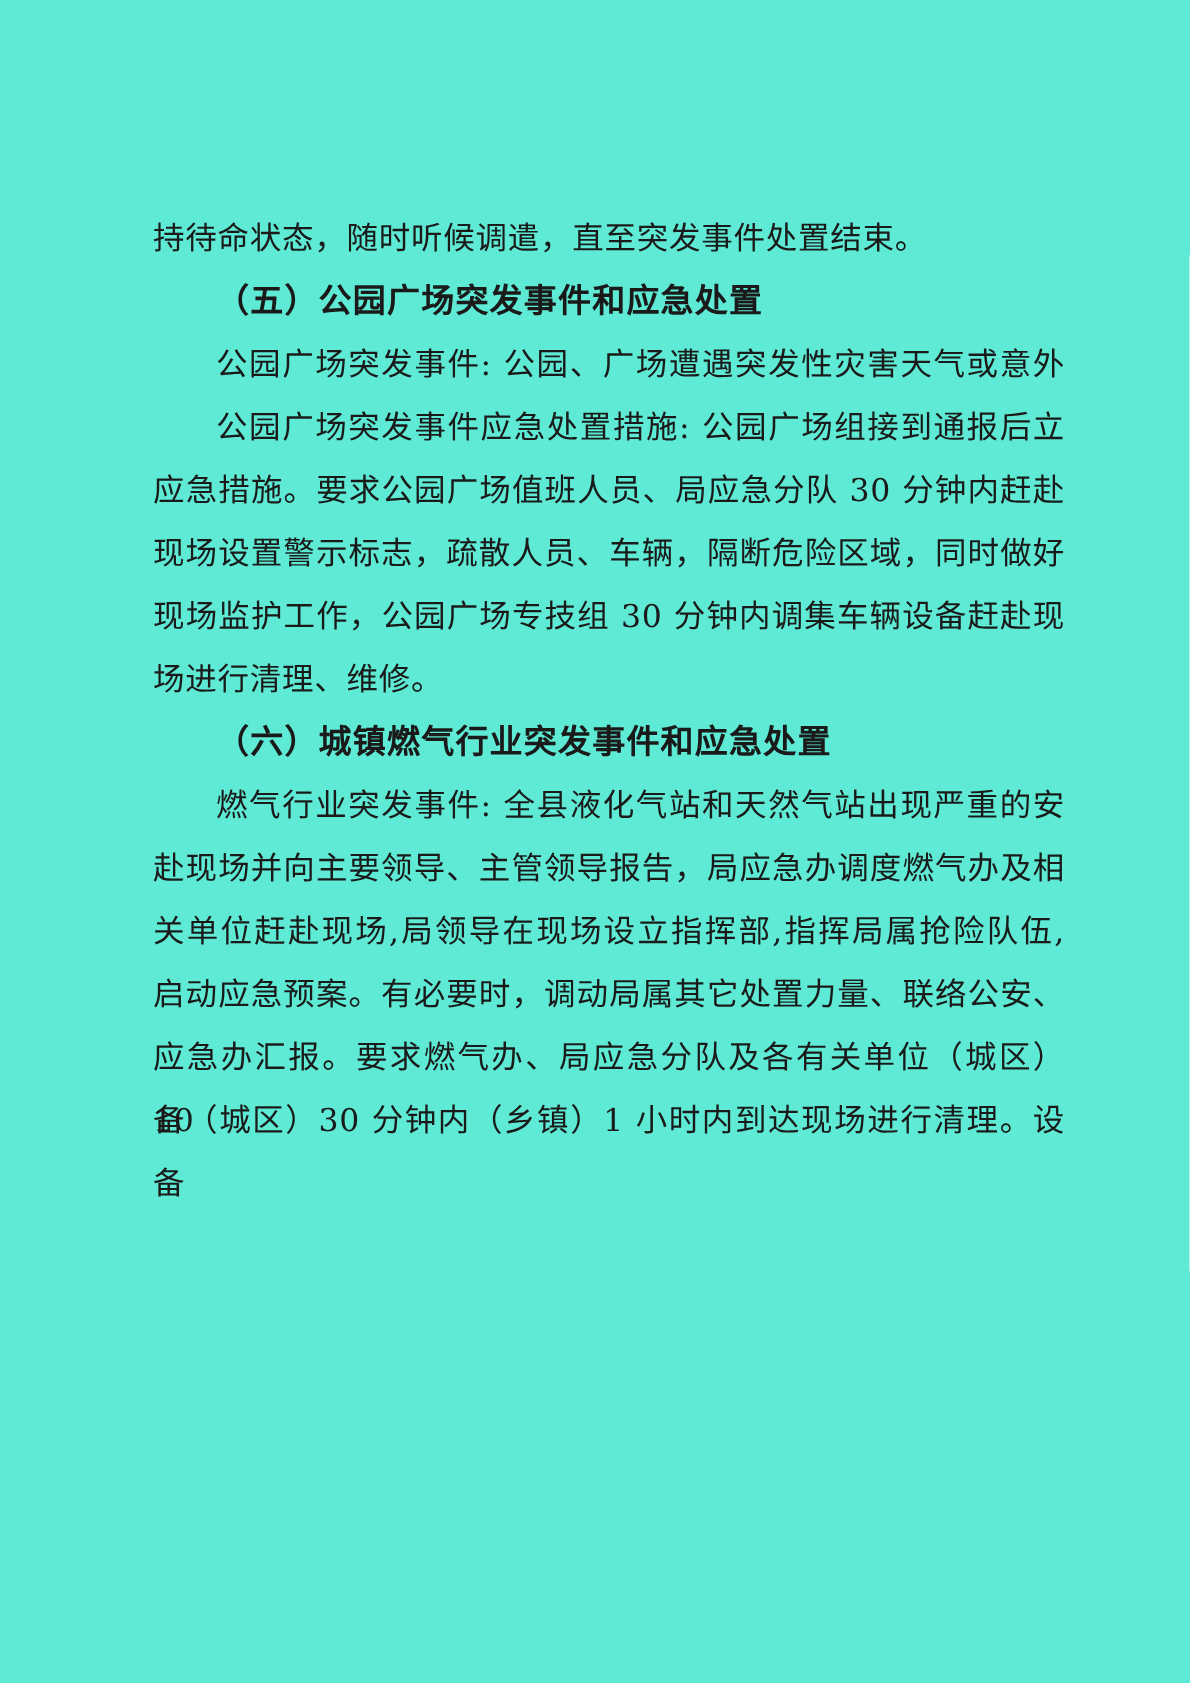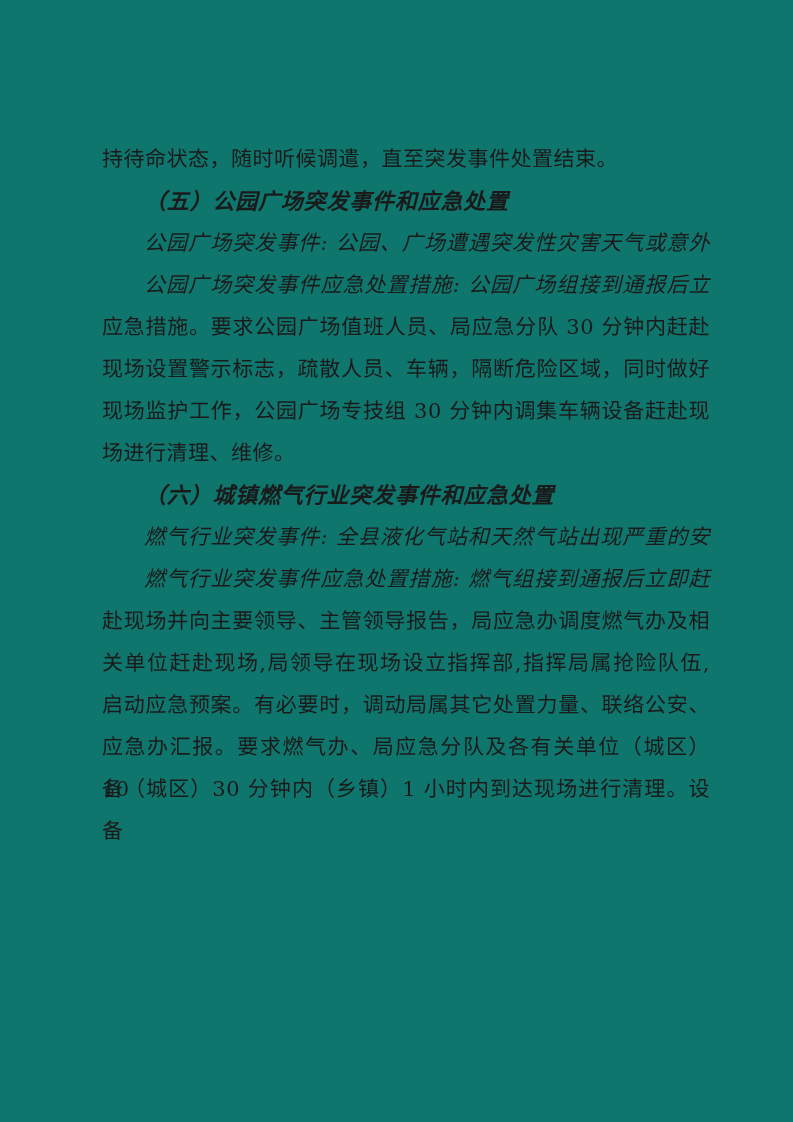--- a/index.html
+++ b/index.html
@@ -4,21 +4,21 @@
 <style>
   html, body {
     margin: 0;
     padding: 0;
     background: #ffffff;
   }
   .page {
     position: relative;
     width: 793px;
     height: 1122px;
-    background: #0f766e;
+    background: #5eead4;
     overflow: hidden;
     font-family: "DejaVu Serif", "Liberation Serif", serif;
     color: #1a1a1a;
   }
   .doc {
     position: absolute;
     left: 102px;
     top: 138px;
     width: 608px;
   }
@@ -31,21 +31,20 @@
     text-align: left;
   }
   .ln.j {
     white-space: normal;
     text-align: justify;
     text-align-last: justify;
     text-justify: auto;
   }
   .ln.ind {
     text-indent: 42px;
-    font-style: italic;
   }
   .ln.hd {
     font-weight: bold;
     font-size: 22px;
     letter-spacing: 0.8px;
   }
 </style>
 </head>
 <body>
 
@@ -54,20 +53,19 @@
     <div class="ln">持待命状态，随时听候调遣，直至突发事件处置结束。</div>
     <div class="ln hd ind">（五）公园广场突发事件和应急处置</div>
     <div class="ln j ind">公园广场突发事件: 公园、广场遭遇突发性灾害天气或意外</div>
     <div class="ln j ind">公园广场突发事件应急处置措施: 公园广场组接到通报后立</div>
     <div class="ln j">应急措施。要求公园广场值班人员、局应急分队 30 分钟内赶赴</div>
     <div class="ln j">现场设置警示标志，疏散人员、车辆，隔断危险区域，同时做好</div>
     <div class="ln j">现场监护工作，公园广场专技组 30 分钟内调集车辆设备赶赴现</div>
     <div class="ln">场进行清理、维修。</div>
     <div class="ln hd ind">（六）城镇燃气行业突发事件和应急处置</div>
     <div class="ln j ind">燃气行业突发事件: 全县液化气站和天然气站出现严重的安</div>
-    <div class="ln j ind">燃气行业突发事件应急处置措施: 燃气组接到通报后立即赶</div>
     <div class="ln j">赴现场并向主要领导、主管领导报告，局应急办调度燃气办及相</div>
     <div class="ln j">关单位赶赴现场,局领导在现场设立指挥部,指挥局属抢险队伍,</div>
     <div class="ln j">启动应急预案。有必要时，调动局属其它处置力量、联络公安、</div>
     <div class="ln j">应急办汇报。要求燃气办、局应急分队及各有关单位（城区）10</div>
     <div class="ln j">备（城区）30 分钟内（乡镇）1 小时内到达现场进行清理。设备</div>
   </div>
 </div>
 
 </body></html>

